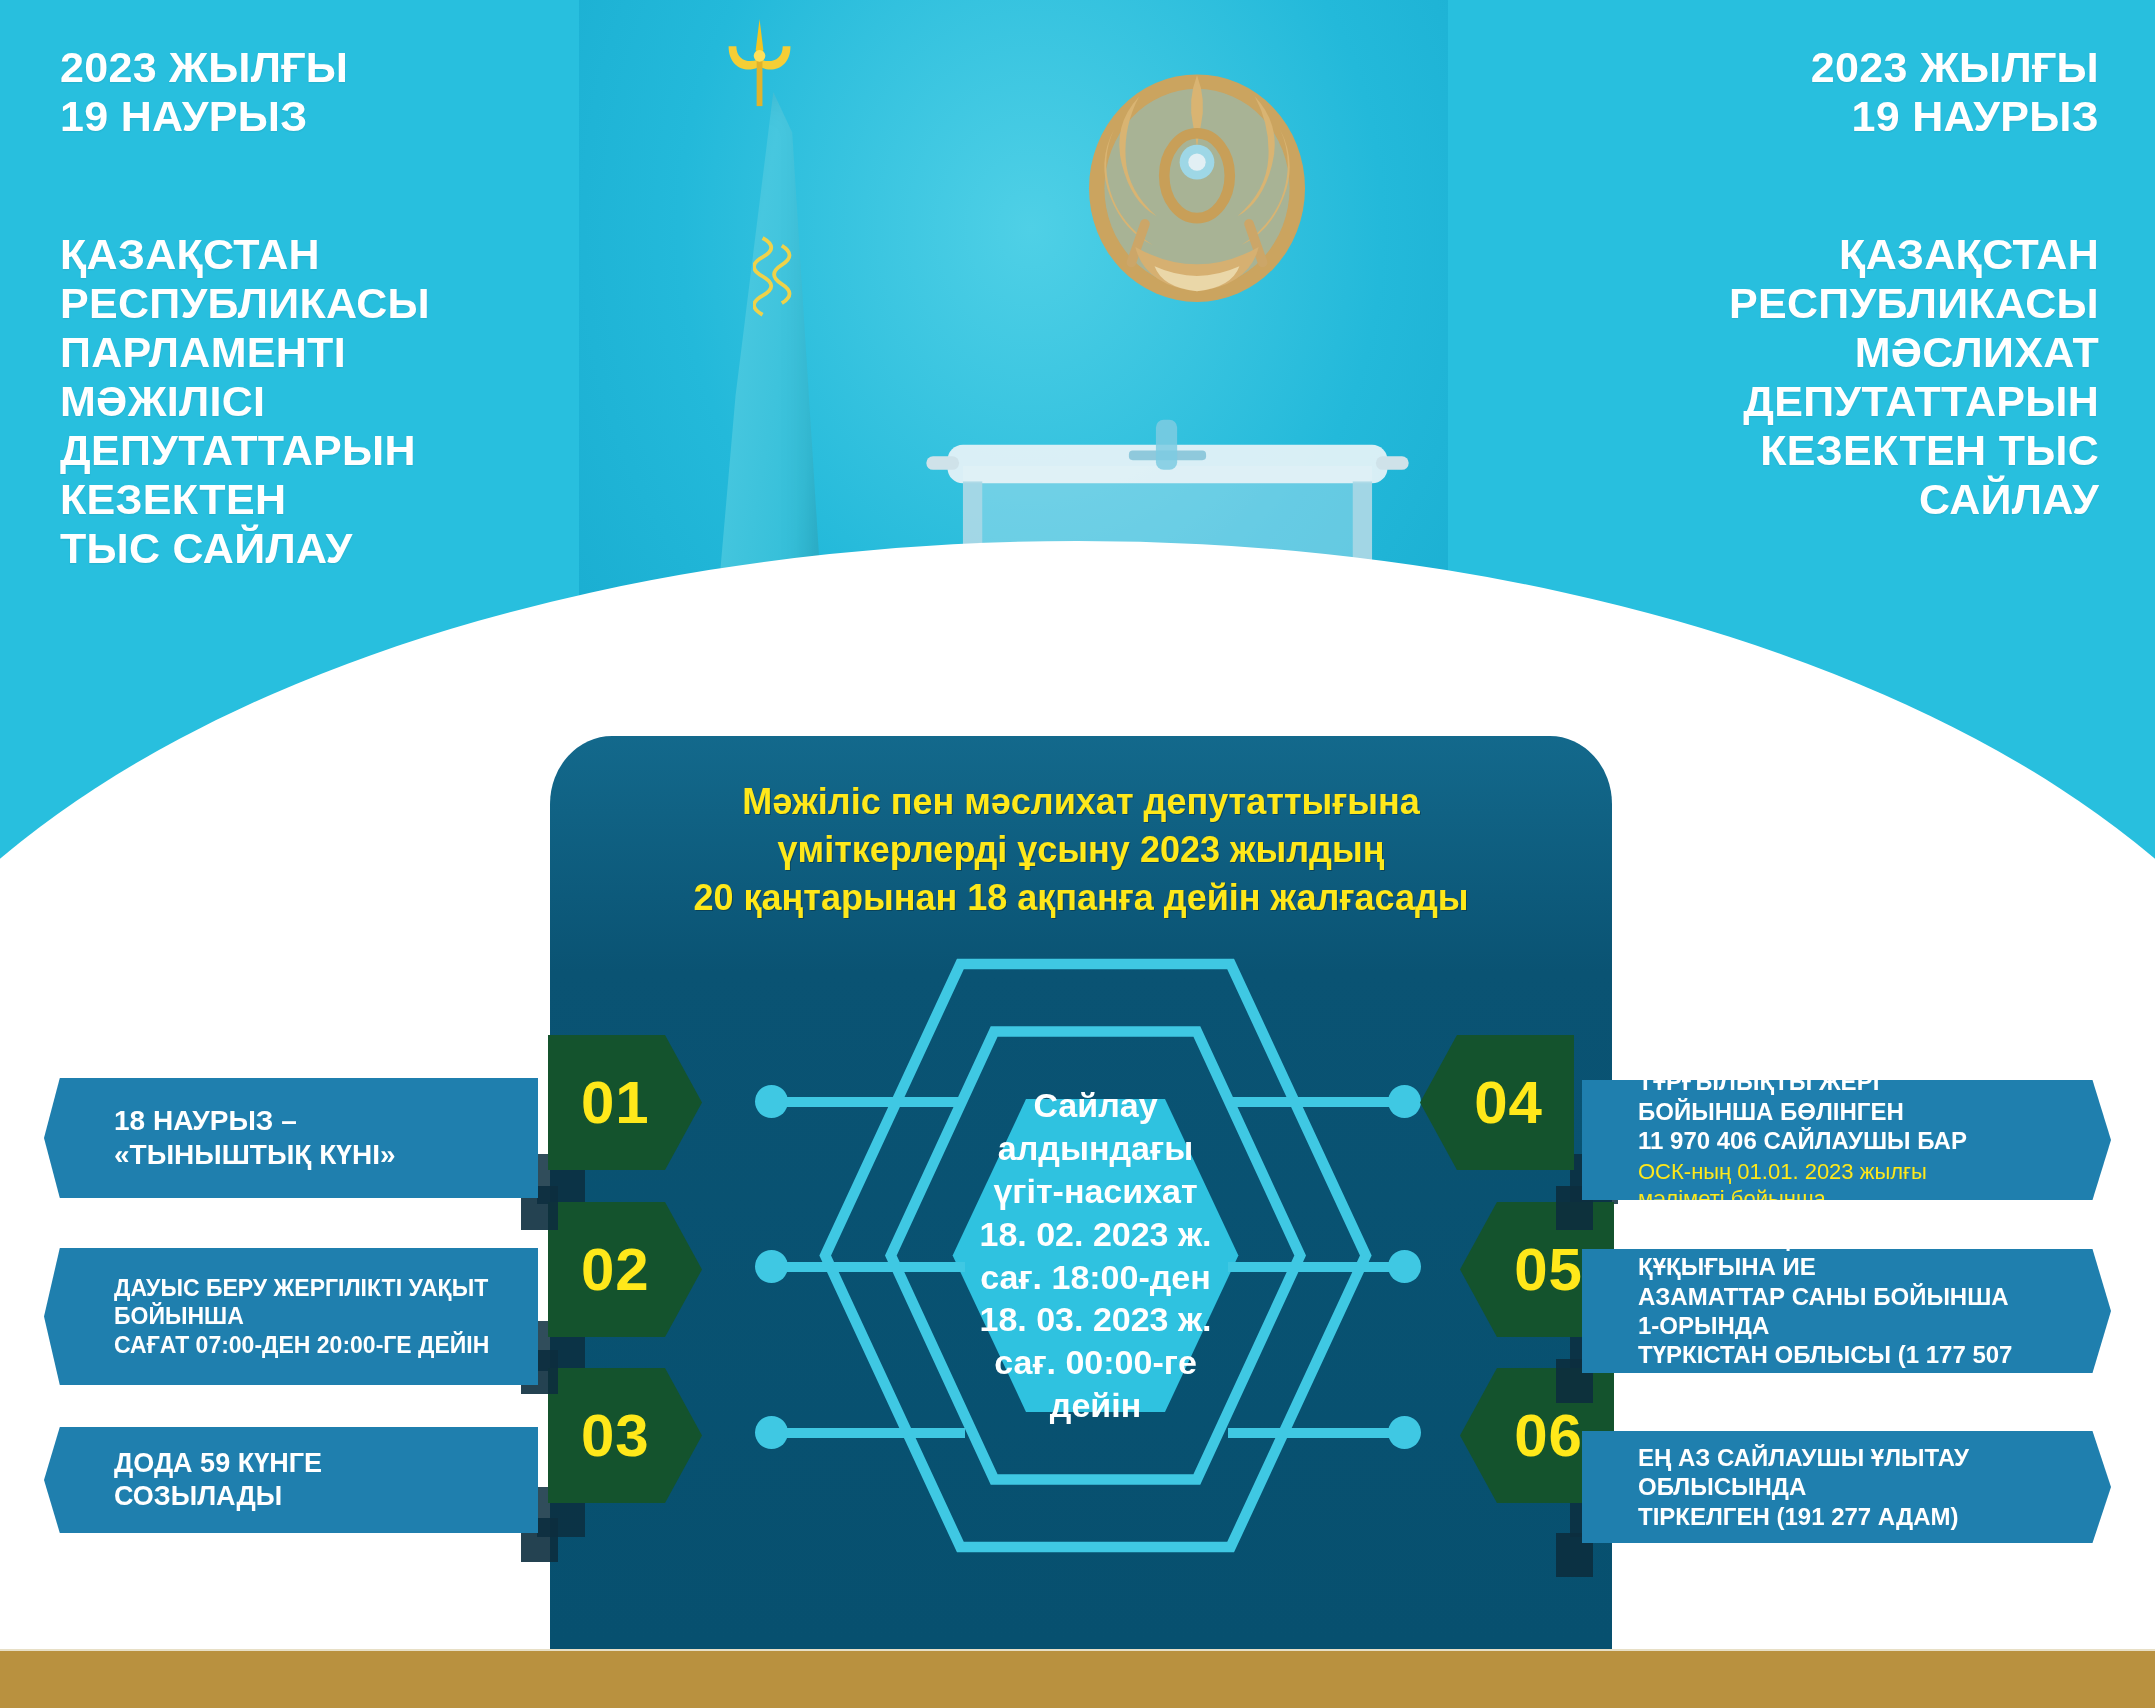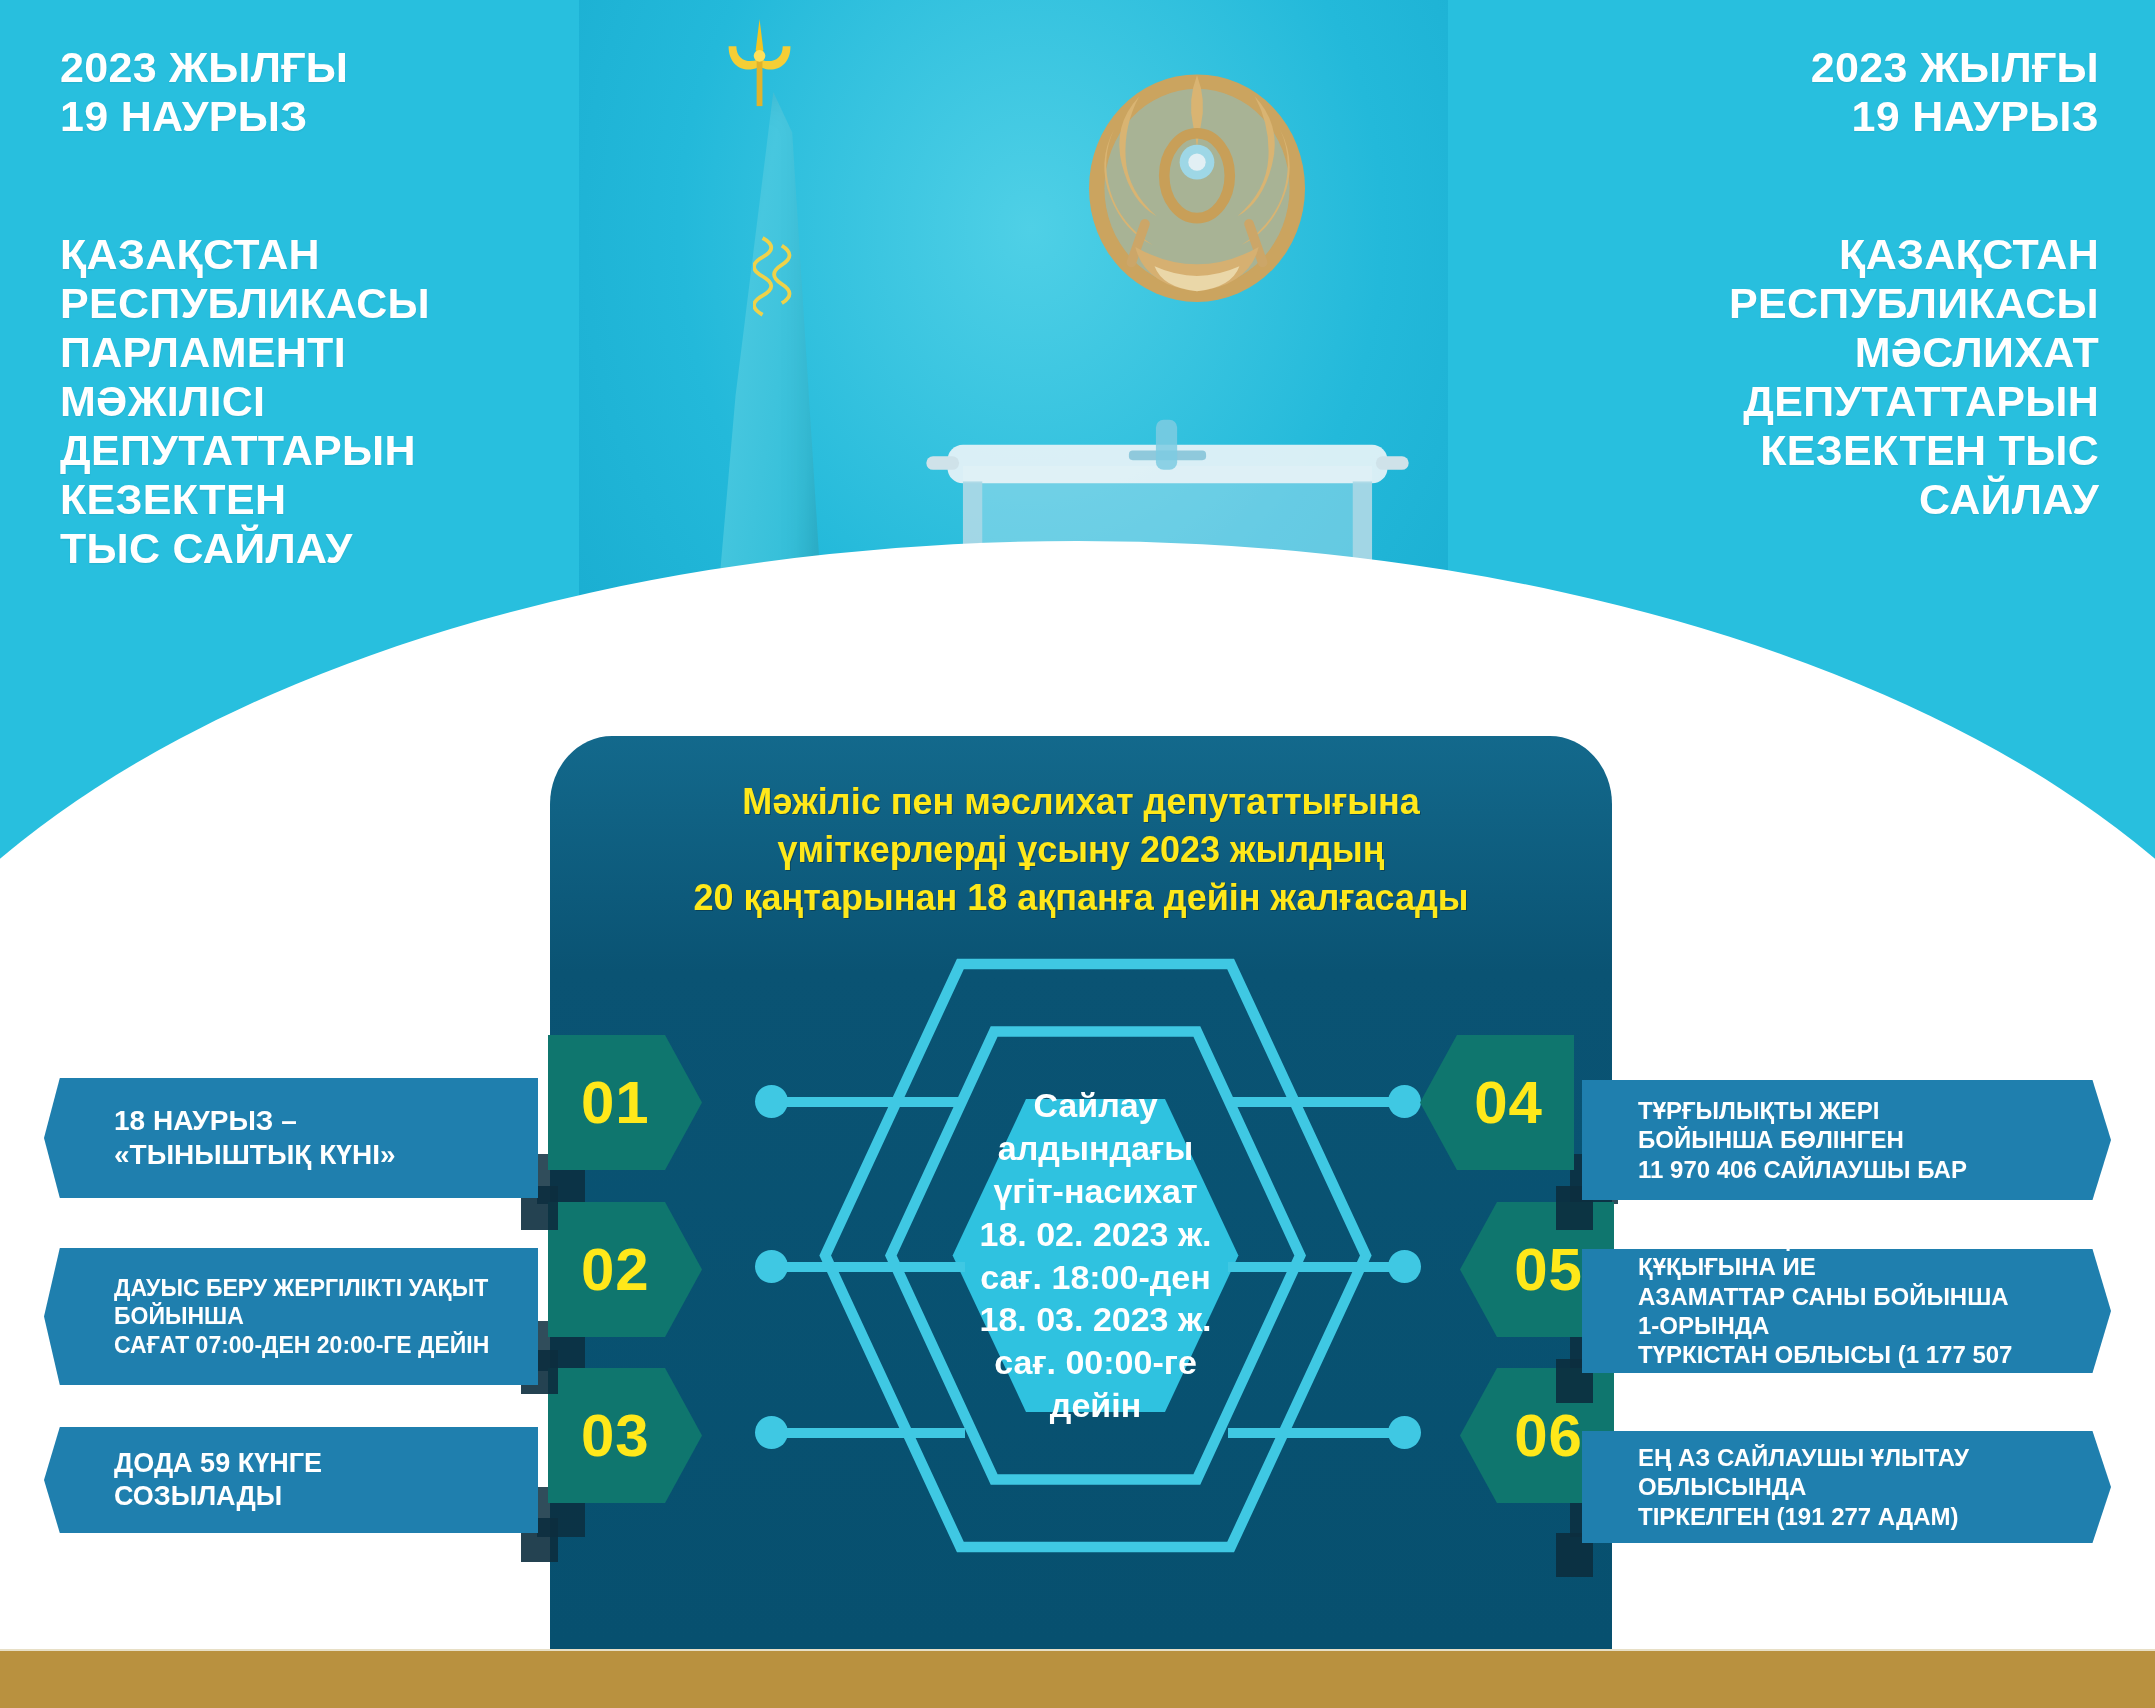--- a/index.html
+++ b/index.html
@@ -97,21 +97,21 @@
   }
 
   
   .connector{ position:absolute; height:9.7px; background:#3FC8E3; }
   .dot{ position:absolute; width:33px; height:33px; border-radius:50%; background:#3FC8E3; }
 
   
   .num-chip{
     position:absolute;
     width:154px; height:135px;
-    background:#0f766e;
+    background:#14532d;
     display:flex; align-items:center; justify-content:center;
     color:#FFE81A;
     font-weight:bold; font-size:60px;
     letter-spacing:1px;
   }
   .num-chip.right-point{ clip-path:polygon(0 0, 76% 0, 100% 50%, 76% 100%, 0 100%); }
   .num-chip.left-point { clip-path:polygon(24% 0, 100% 0, 100% 100%, 24% 100%, 0 50%); }
   .num-chip span{ display:block; }
   .num-chip.right-point span{ transform:translateX(-9.7px); }
   .num-chip.left-point  span{ transform:translateX(11.6px); }
@@ -379,20 +379,21 @@
 
 <div class="banner-fold" style="left:521px; top:1518px;"></div>
 <div class="banner left" id="b3">
   <span class="ln">ДОДА 59 КҮНГЕ СОЗЫЛАДЫ</span>
 </div>
 
 <div class="banner-fold" style="left:1556px; top:1186px;"></div>
 <div class="banner right" id="b4">
   <span class="ln">ТҰРҒЫЛЫҚТЫ ЖЕРІ БОЙЫНША БӨЛІНГЕН
 11 970 406 САЙЛАУШЫ БАР</span>
+  <span class="note">ОСК-ның 01.01. 2023 жылғы мәліметі бойынша</span>
 </div>
 
 <div class="banner-fold" style="left:1556px; top:1359px;"></div>
 <div class="banner right" id="b5">
   <span class="ln">САЙЛАУҒА ҚАТЫСУШЫ ҚҰҚЫҒЫНА ИЕ
 АЗАМАТТАР САНЫ БОЙЫНША 1-ОРЫНДА
 ТҮРКІСТАН ОБЛЫСЫ (1 177 507 АДАМ)</span>
 </div>
 
 <div class="banner-fold" style="left:1556px; top:1533px;"></div>

